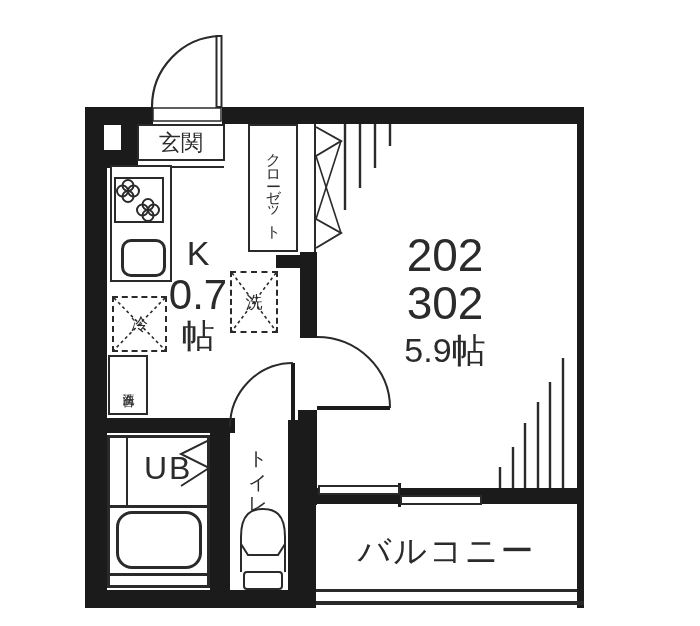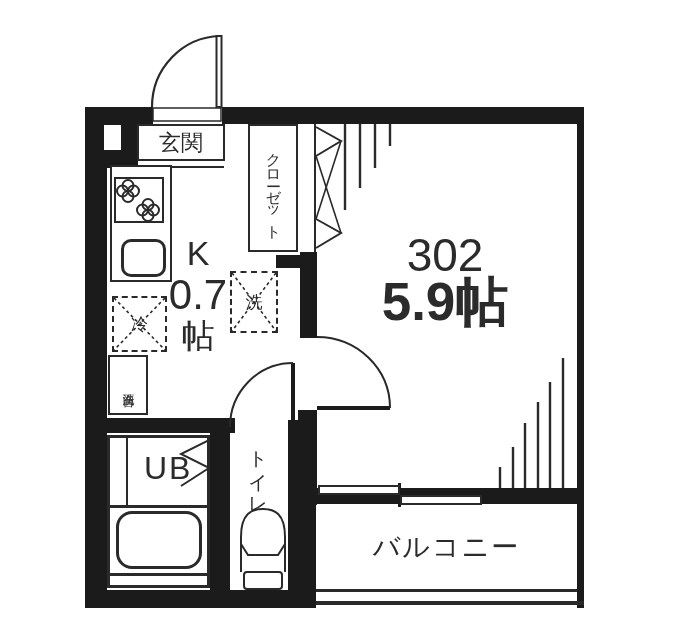--- a/index.html
+++ b/index.html
@@ -80,25 +80,26 @@
 
   <div class="lbl vtext" style="left:245px;top:437px;font-size:19px;">トイレ</div>
 
   <div class="txtcol" style="left:163px;top:233px;width:70px;">
     <div style="font-size:34px;line-height:40px;">K</div>
     <div style="font-size:42px;line-height:44px;">0.7</div>
     <div style="font-size:33px;line-height:38px;">帖</div>
   </div>
 
   <div class="txtcol" style="left:370px;top:231px;width:150px;">
+    <div style="font-size:46px;line-height:48px;">202</div>
     <div style="font-size:46px;line-height:48px;">302</div>
-    <div style="font-size:53px;line-height:46px;font-weight:bold;">5.9帖</div>
+    <div style="font-size:34px;line-height:46px;">5.9帖</div>
   </div>
 
-  <div class="txtcol" style="left:316px;top:529px;width:261px;font-size:27px;letter-spacing:2px;">バルコニー</div>
+  <div class="txtcol" style="left:316px;top:529px;width:261px;font-size:33px;letter-spacing:2px;">バルコニー</div>
 
   <svg class="art" width="700" height="626" viewBox="0 0 700 626">
 
     <g>
       <rect x="153" y="108" width="68" height="13" fill="#ffffff" stroke="#2a2a2a" stroke-width="1.5"></rect>
       <path d="M152,107 A70,71 0 0 1 220,36" fill="none" stroke="#2a2a2a" stroke-width="2.2"></path>
       <rect x="216.5" y="36" width="5" height="71" fill="#ffffff" stroke="#2a2a2a" stroke-width="2"></rect>
     </g>
 
     <g>

